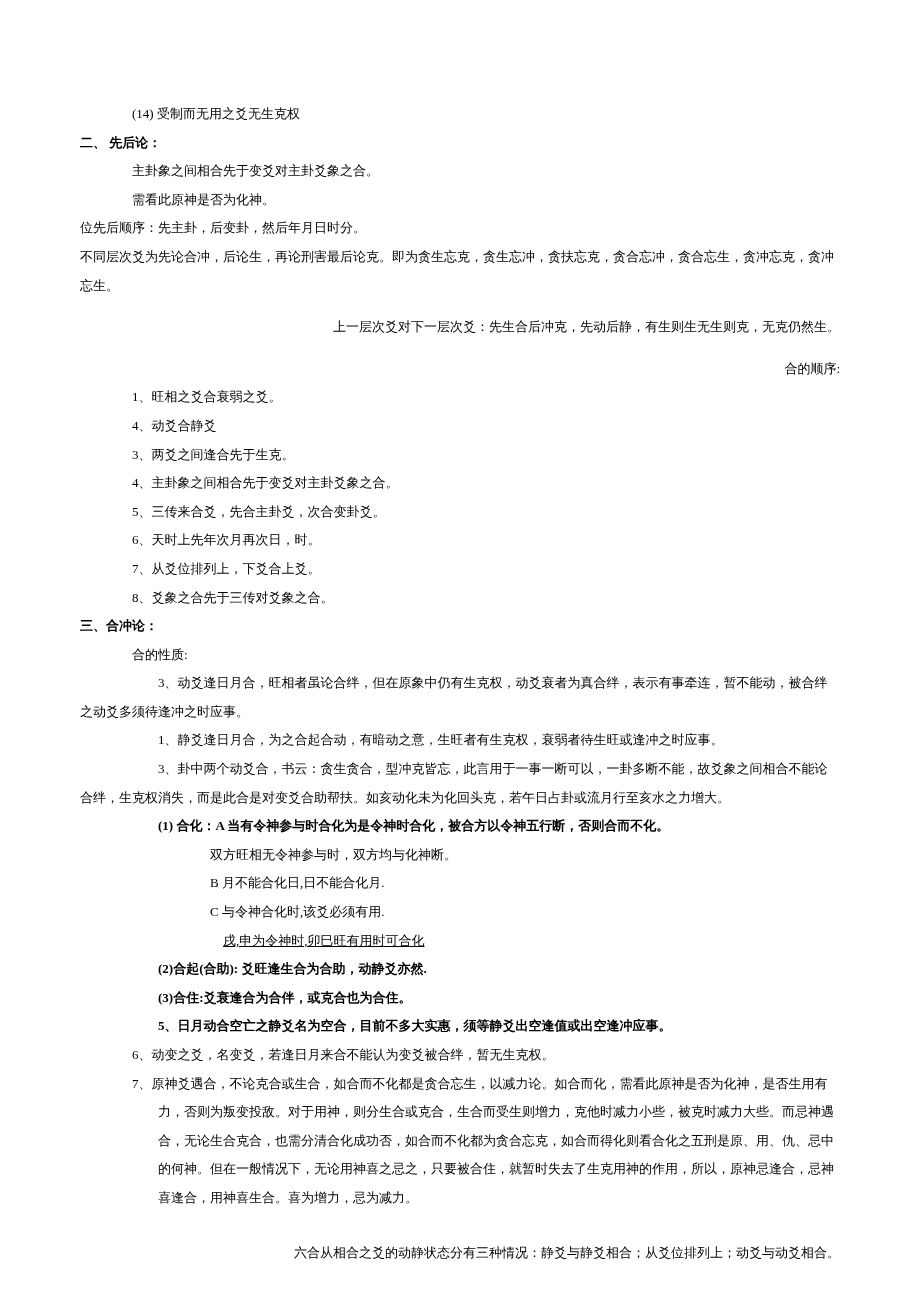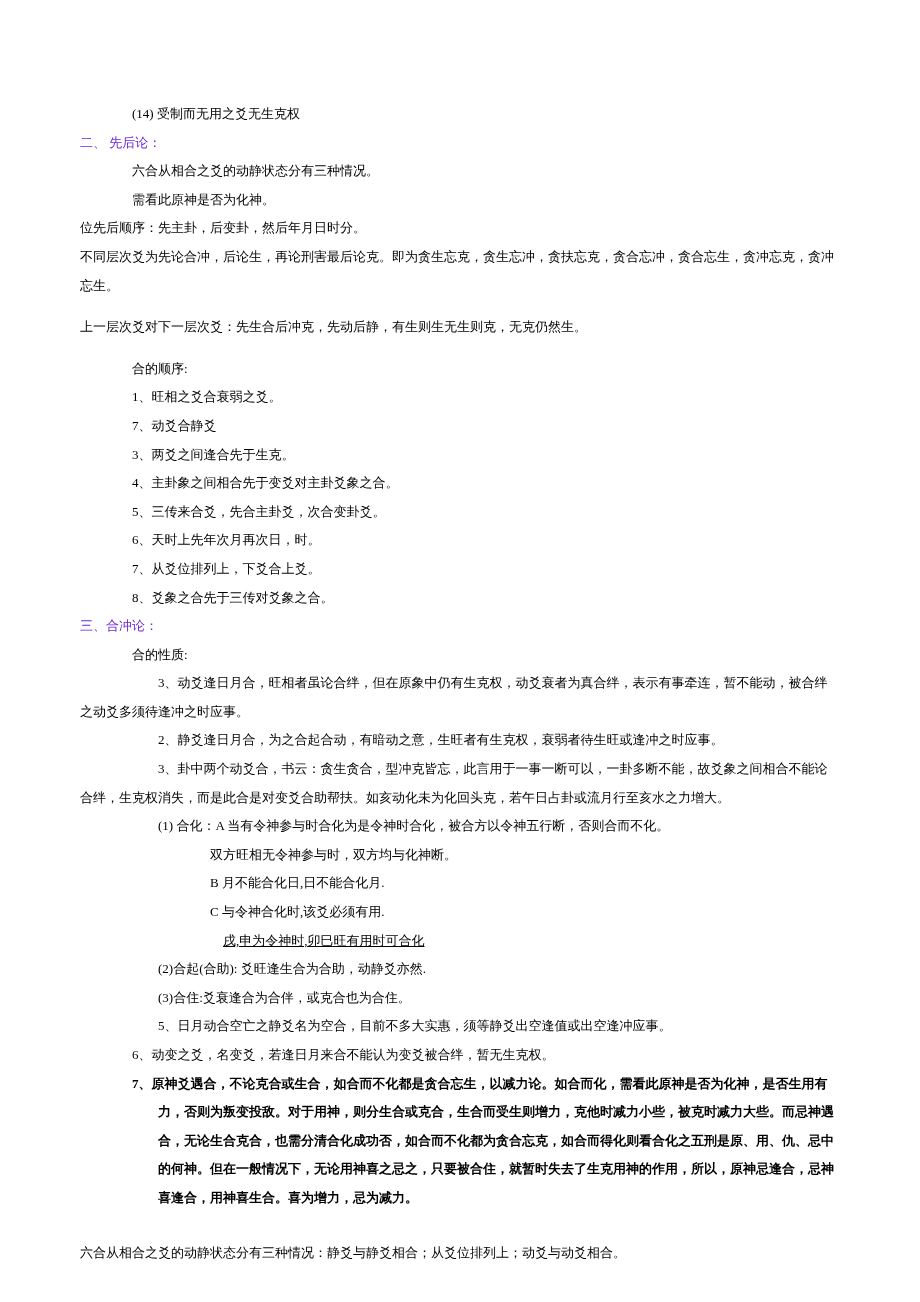--- a/index.html
+++ b/index.html
@@ -7,62 +7,62 @@
       font-size: 13px;
       line-height: 2.2;
       color: #000;
       background: #fff;
       margin: 0;
       padding: 100px 80px 60px 80px;
       width: 920px;
       box-sizing: border-box;
     }
     .indent1 { padding-left: 4em; }
-    .indent2 { padding-left: 6em; }
+    .indent2 { padding-left: 6em; font-weight: bold; }
     .indent4 { padding-left: 10em; }
-    .red { color: #6d28d9; font-weight: normal; }
+    .red { color: #000000; font-weight: bold; }
     p { margin: 0; }
-    .section-gap { margin-top: 1em; }
+    .section-gap { margin-top: 1em; text-align: right; }
   </style>
 </head>
 <body>
 
 <p class="indent1">(14) 受制而无用之爻无生克权</p>
 
 <p class="red">二、 先后论：</p>
-<p class="indent1">六合从相合之爻的动静状态分有三种情况。</p>
+<p class="indent1">主卦象之间相合先于变爻对主卦爻象之合。</p>
 <p class="indent1">需看此原神是否为化神。</p>
 <p>位先后顺序：先主卦，后变卦，然后年月日时分。</p>
 <p>不同层次爻为先论合冲，后论生，再论刑害最后论克。即为贪生忘克，贪生忘冲，贪扶忘克，贪合忘冲，贪合忘生，贪冲忘克，贪冲忘生。</p>
 <p class="section-gap">上一层次爻对下一层次爻：先生合后冲克，先动后静，有生则生无生则克，无克仍然生。</p>
 <p class="indent1 section-gap">合的顺序:</p>
 <p class="indent1">1、旺相之爻合衰弱之爻。</p>
-<p class="indent1">7、动爻合静爻</p>
+<p class="indent1">4、动爻合静爻</p>
 <p class="indent1">3、两爻之间逢合先于生克。</p>
 <p class="indent1">4、主卦象之间相合先于变爻对主卦爻象之合。</p>
 <p class="indent1">5、三传来合爻，先合主卦爻，次合变卦爻。</p>
 <p class="indent1">6、天时上先年次月再次日，时。</p>
 <p class="indent1">7、从爻位排列上，下爻合上爻。</p>
 <p class="indent1">8、爻象之合先于三传对爻象之合。</p>
 
 <p class="red">三、合冲论：</p>
 <p class="indent1">合的性质:</p>
 <p><span style="display:inline-block; width:6em;"></span><span>3、动爻逢日月合，旺相者虽论合绊，但在原象中仍有生克权，动爻衰者为真合绊，表示有事牵连，暂不能动，被合绊之动爻多须待逢冲之时应事。</span></p>
-<p><span style="display:inline-block; width:6em;"></span><span>2、静爻逢日月合，为之合起合动，有暗动之意，生旺者有生克权，衰弱者待生旺或逢冲之时应事。</span></p>
+<p><span style="display:inline-block; width:6em;"></span><span>1、静爻逢日月合，为之合起合动，有暗动之意，生旺者有生克权，衰弱者待生旺或逢冲之时应事。</span></p>
 <p><span style="display:inline-block; width:6em;"></span><span>3、卦中两个动爻合，书云：贪生贪合，型冲克皆忘，此言用于一事一断可以，一卦多断不能，故爻象之间相合不能论合绊，生克权消失，而是此合是对变爻合助帮扶。如亥动化未为化回头克，若午日占卦或流月行至亥水之力增大。</span></p>
 <p class="indent2">(1) 合化：A 当有令神参与时合化为是令神时合化，被合方以令神五行断，否则合而不化。</p>
 <p class="indent4">双方旺相无令神参与时，双方均与化神断。</p>
 <p class="indent4">B 月不能合化日,日不能合化月.</p>
 <p class="indent4">C 与令神合化时,该爻必须有用.</p>
 <p class="indent4" style="padding-left:11em;text-decoration:underline;">戌,申为令神时,卯巳旺有用时可合化</p>
 <p class="indent2">(2)合起(合助): 爻旺逢生合为合助，动静爻亦然.</p>
 <p class="indent2">(3)合住:爻衰逢合为合伴，或克合也为合住。</p>
 <p class="indent2">5、日月动合空亡之静爻名为空合，目前不多大实惠，须等静爻出空逢值或出空逢冲应事。</p>
 <p class="indent1">6、动变之爻，名变爻，若逢日月来合不能认为变爻被合绊，暂无生克权。</p>
 <p class="indent1" style="padding-left: 4em; text-indent: 0px;">
-    <span style="display: block; padding-left: 2em; text-indent: -2em; font-weight: bold;">7、原神爻遇合，不论克合或生合，如合而不化都是贪合忘生，以减力论。如合而化，需看此原神是否为化神，是否生用有力，否则为叛变投敌。对于用神，则分生合或克合，生合而受生则增力，克他时减力小些，被克时减力大些。而忌神遇合，无论生合克合，也需分清合化成功否，如合而不化都为贪合忘克，如合而得化则看合化之五刑是原、用、仇、忌中的何神。但在一般情况下，无论用神喜之忌之，只要被合住，就暂时失去了生克用神的作用，所以，原神忌逢合，忌神喜逢合，用神喜生合。喜为增力，忌为减力。</span>
+    <span style="display: block; padding-left: 2em; text-indent: -2em;">7、原神爻遇合，不论克合或生合，如合而不化都是贪合忘生，以减力论。如合而化，需看此原神是否为化神，是否生用有力，否则为叛变投敌。对于用神，则分生合或克合，生合而受生则增力，克他时减力小些，被克时减力大些。而忌神遇合，无论生合克合，也需分清合化成功否，如合而不化都为贪合忘克，如合而得化则看合化之五刑是原、用、仇、忌中的何神。但在一般情况下，无论用神喜之忌之，只要被合住，就暂时失去了生克用神的作用，所以，原神忌逢合，忌神喜逢合，用神喜生合。喜为增力，忌为减力。</span>
   </p>
 
 <div style="padding-left:4em;">
   <p style="text-indent:0;"></p>
 </div>
 
 <p class="section-gap" style="margin-top:2em;">六合从相合之爻的动静状态分有三种情况：静爻与静爻相合；从爻位排列上；动爻与动爻相合。</p>
 
 </body></html>

